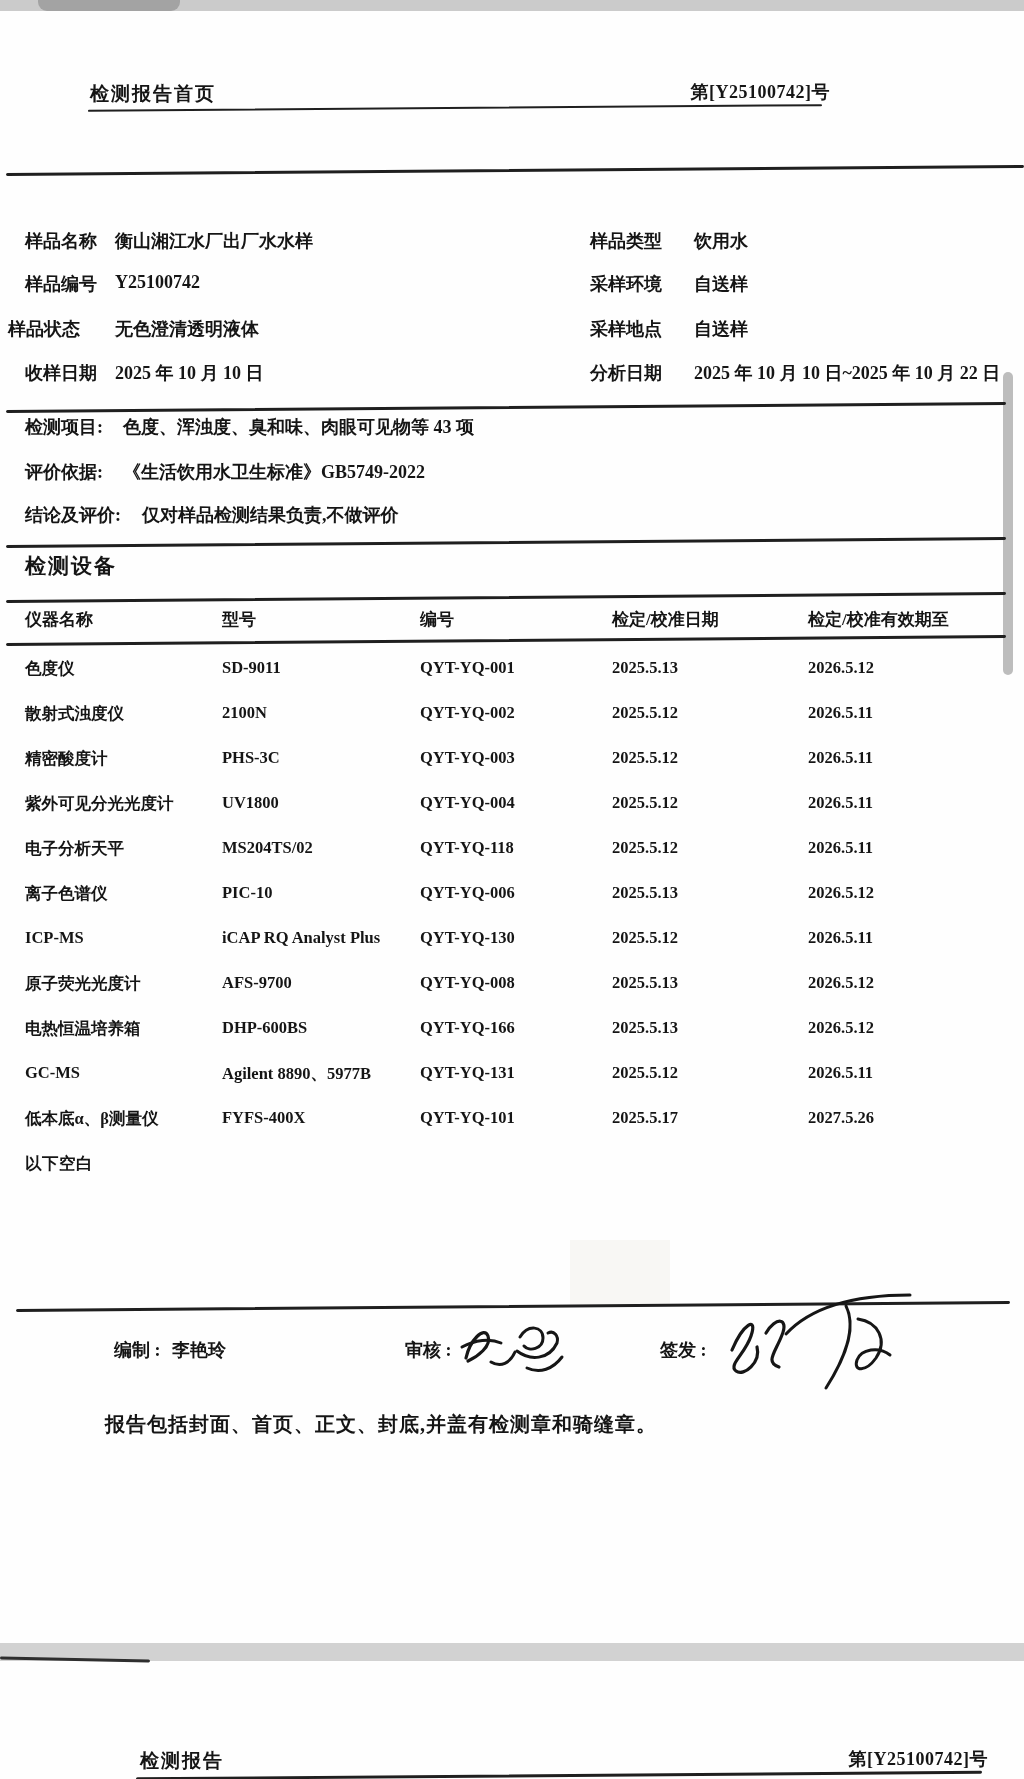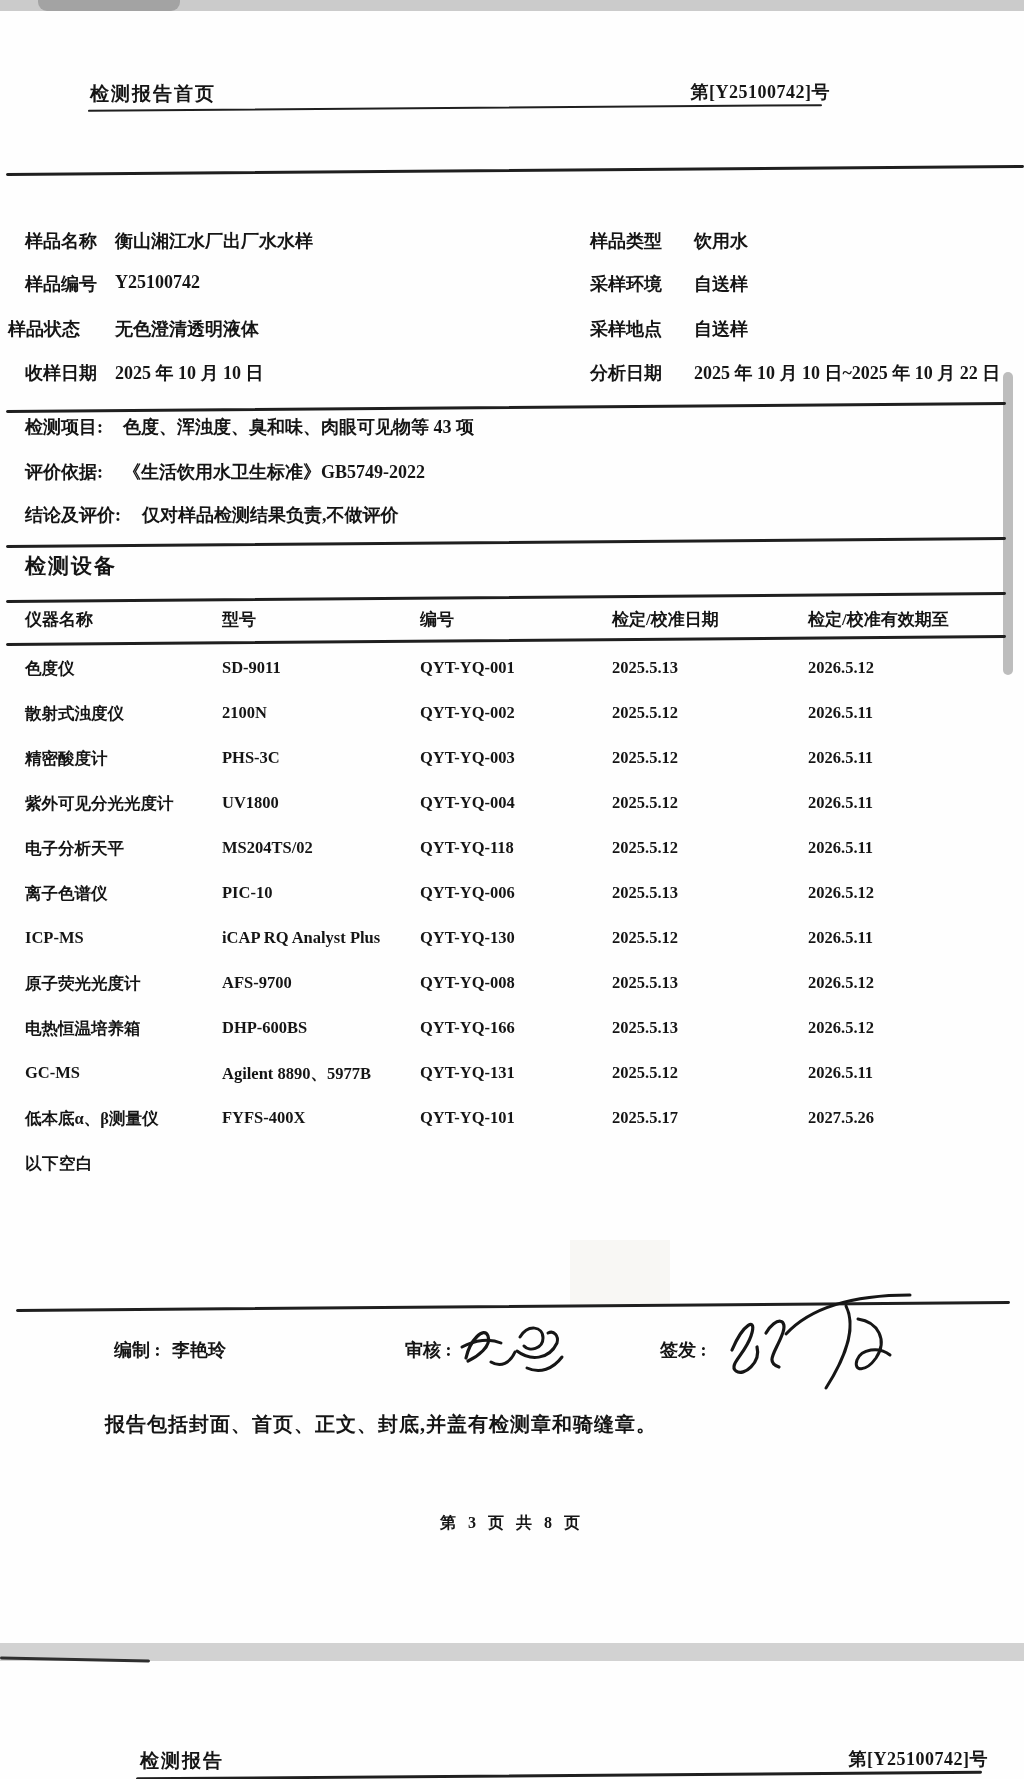--- a/index.html
+++ b/index.html
@@ -214,21 +214,20 @@
 
   <svg class="sig" style="left:716px;top:1288px;" width="202" height="106" viewBox="0 0 202 106">
     <path d="M16,62 C27,36 42,27 35,48 C29,66 12,77 20,83 C28,89 45,74 41,59" stroke-width="3.2"></path>
     <path d="M50,45 C60,28 73,30 66,47 C59,65 49,74 63,79" stroke-width="3.2"></path>
     <path d="M70,46 C96,18 138,7 194,7" stroke-width="3"></path>
     <path d="M130,18 C141,40 128,72 110,100" stroke-width="3"></path>
     <path d="M142,31 C162,34 172,52 160,70 C150,84 137,84 141,72 C145,61 163,58 174,67" stroke-width="3"></path>
   </svg>
 
   <div class="t note" style="left:105px;top:1411px;">报告包括封面、首页、正文、封底,并盖有检测章和骑缝章。</div>
-  <div class="pagefoot">第 3 页 共 8 页</div>
 
   <div class="band"></div>
   <div class="smudge"></div>
 
   <div class="t title" style="left:140px;top:1748px;">检测报告</div>
   <div class="t repno" style="right:44px;top:1747px;">第[Y25100742]号</div>
   <div class="hr" style="left:136px;top:1774px;width:846px;height:2.5px;"></div>
 
 </div>
 

